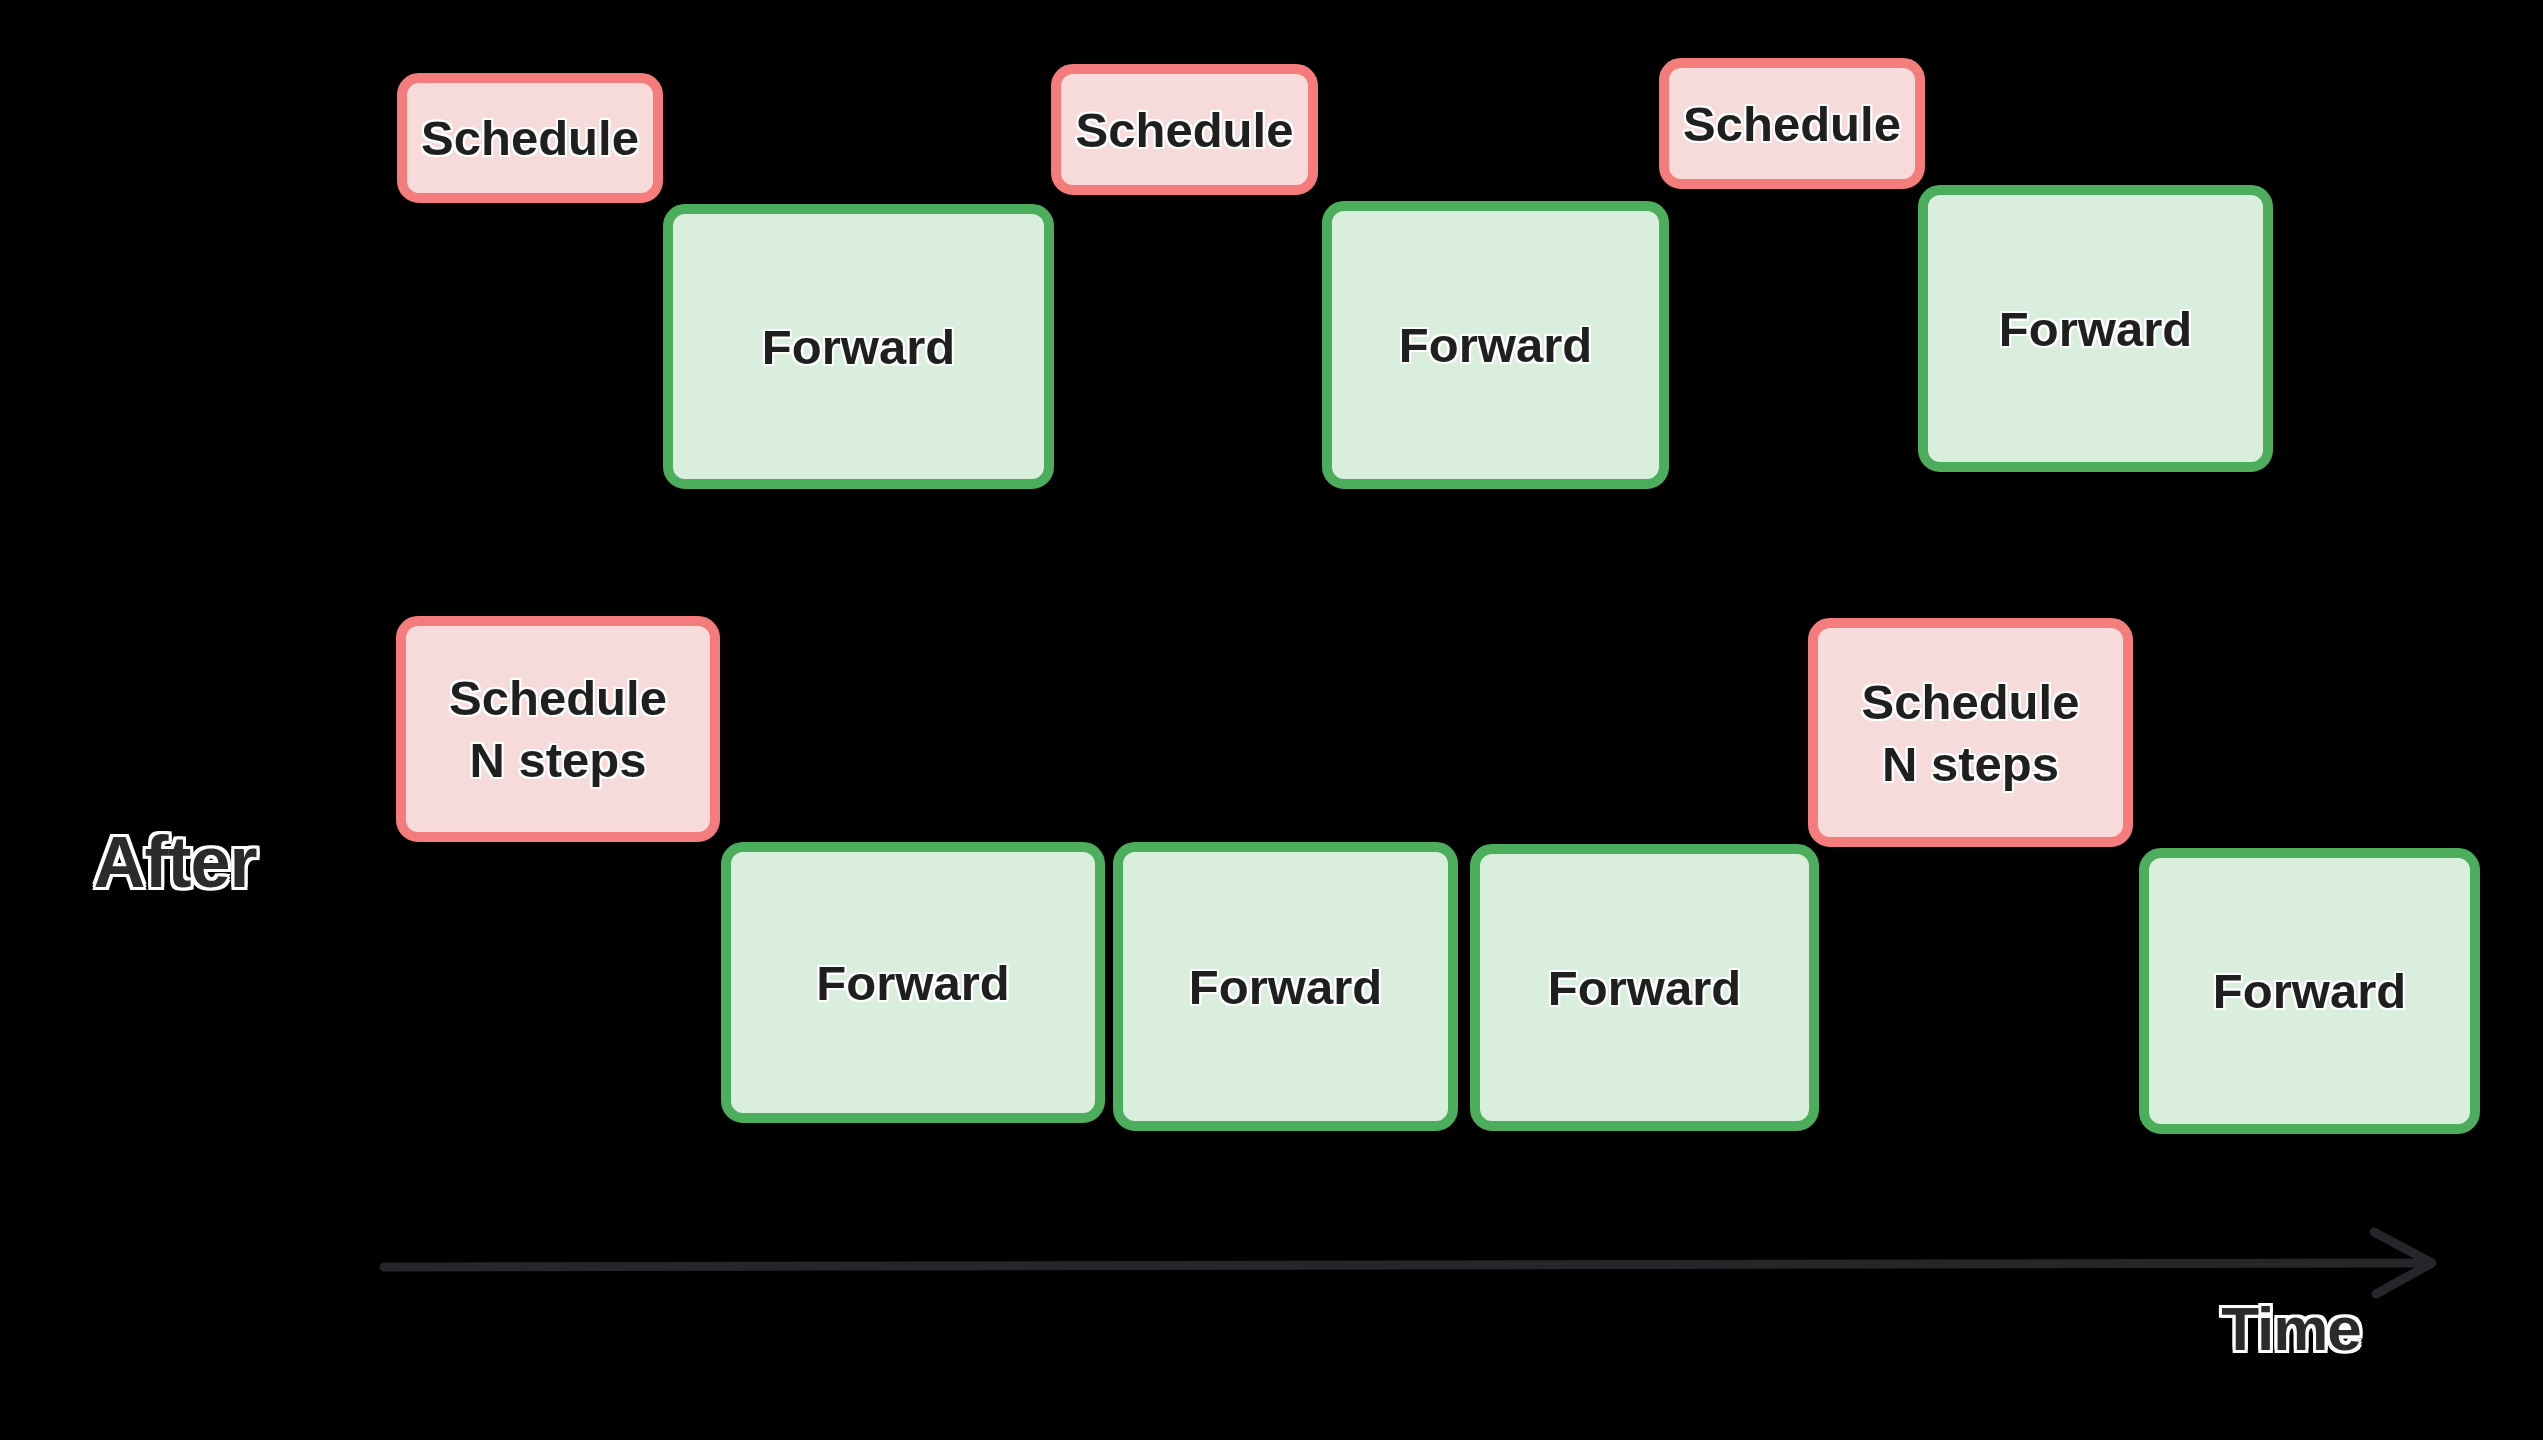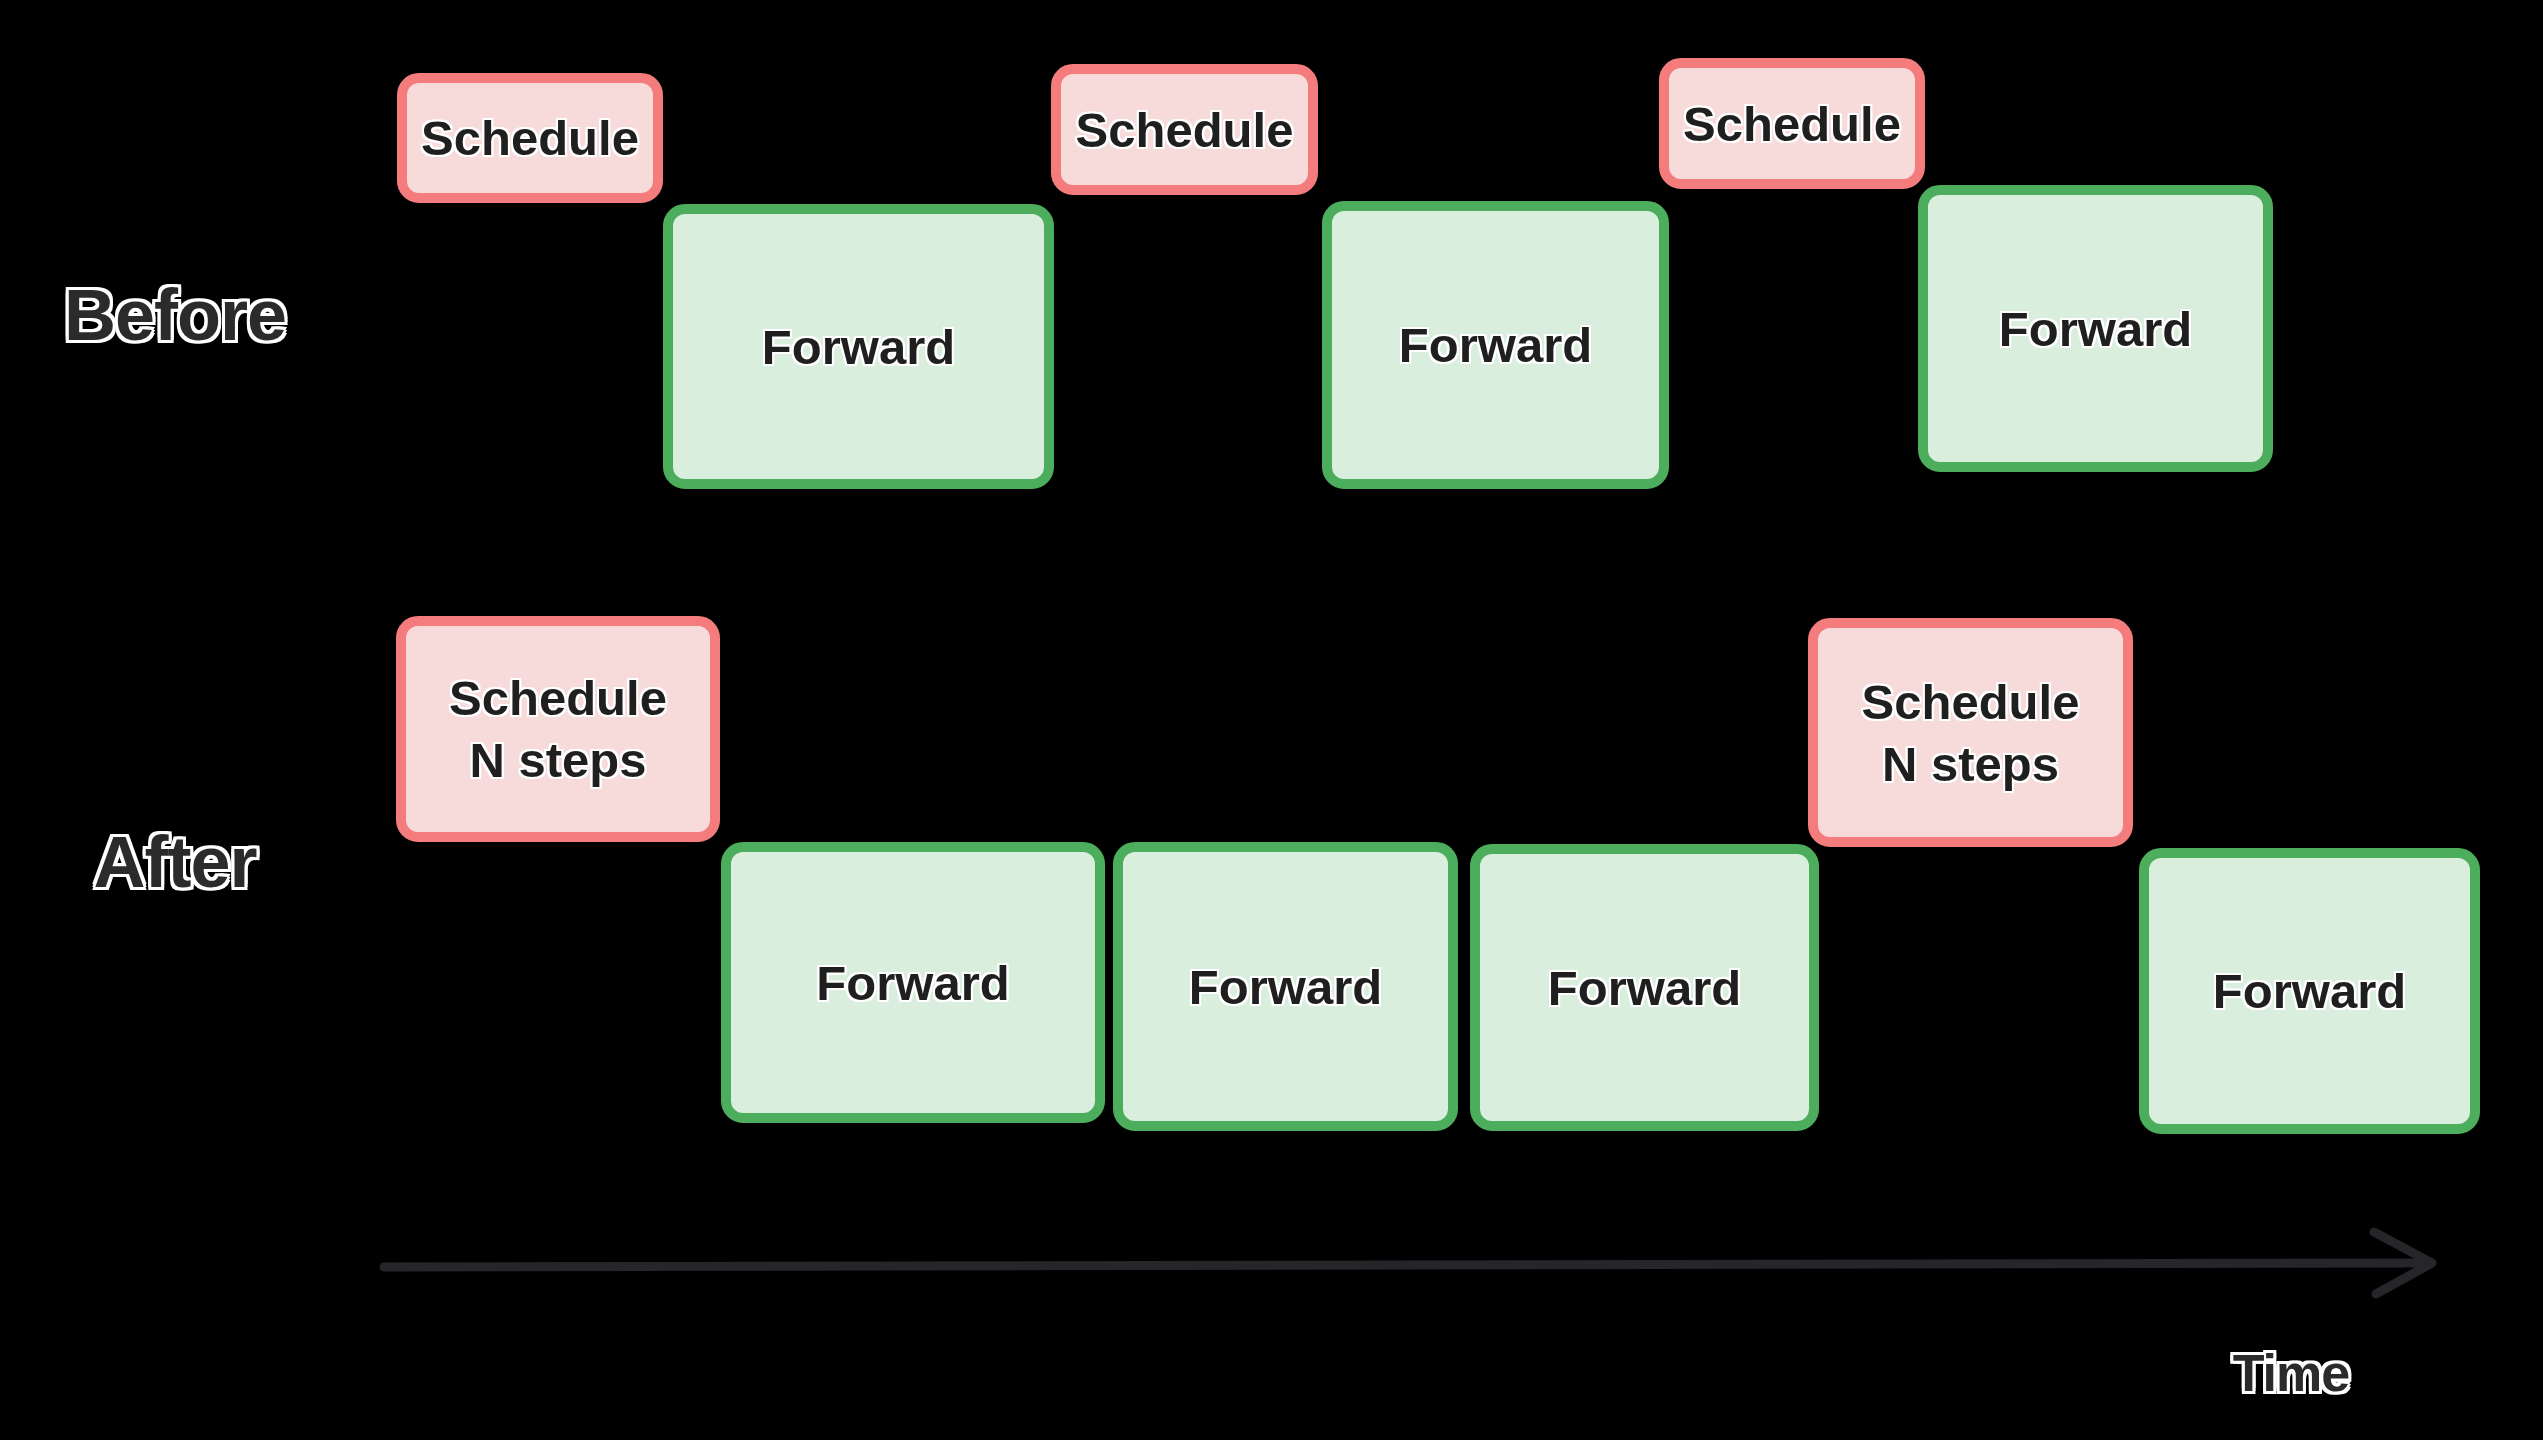--- a/index.html
+++ b/index.html
@@ -55,22 +55,21 @@
     letter-spacing: -1px;
     color: var(--label-text, #2b2b2b);
     
     text-shadow:
       -3px -3px 0 #fff, 0 -3px 0 #fff, 3px -3px 0 #fff,
       -3px  0   0 #fff, 3px  0   0 #fff,
       -3px  3px 0 #fff, 0  3px 0 #fff, 3px 3px 0 #fff;
     z-index: 3;
   }
   .time-label {
-    font-size: 52px;
-    margin-top: 44px;
+    font-size: 62px;
   }
   .arrow-svg {
     position: absolute;
     left: 0;
     top: 0;
     z-index: 0;
     pointer-events: none;
   }
   .arrow-stroke {
     stroke: var(--arrow, #26262a);
@@ -78,21 +77,20 @@
     stroke-linecap: round;
     stroke-linejoin: round;
     fill: none;
   }
 </style>
 </head>
 <body>
 
 <div class="canvas">
 
-  <div class="row-label" style="left:55px; top:277px;">Before</div>
 
   <div class="box schedule" style="left:397px; top:73px; width:266px; height:130px;">
     <span>Schedule</span>
   </div>
   <div class="box forward" style="left:663px; top:204px; width:391px; height:285px;">
     <span>Forward</span>
   </div>
   <div class="box schedule" style="left:1051px; top:64px; width:267px; height:131px;">
     <span>Schedule</span>
   </div>

